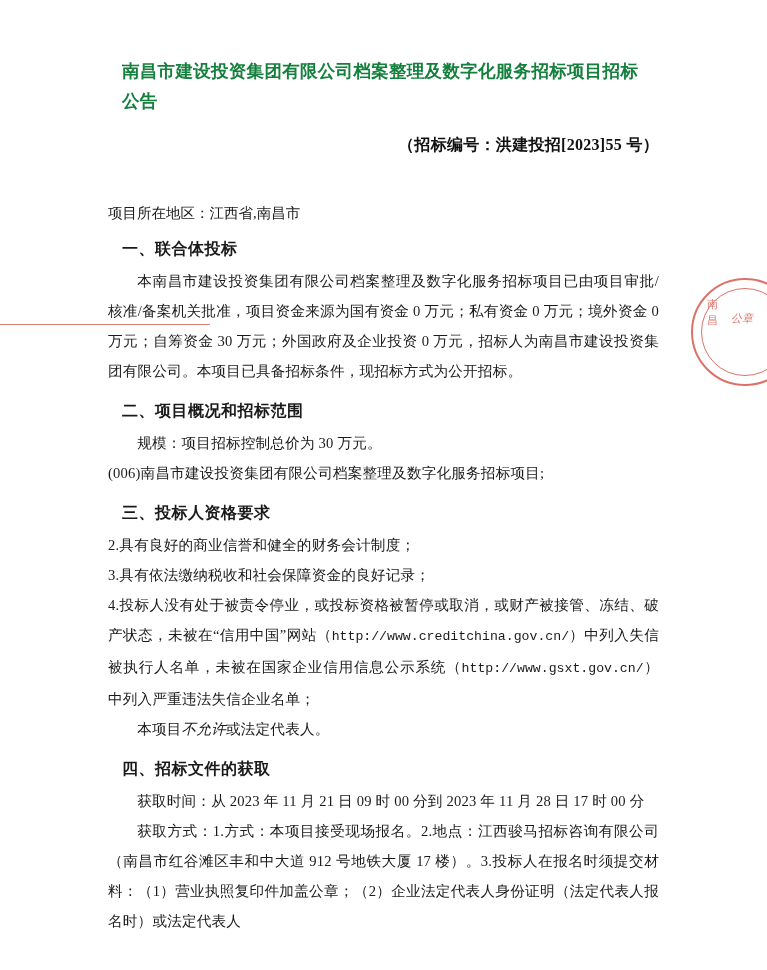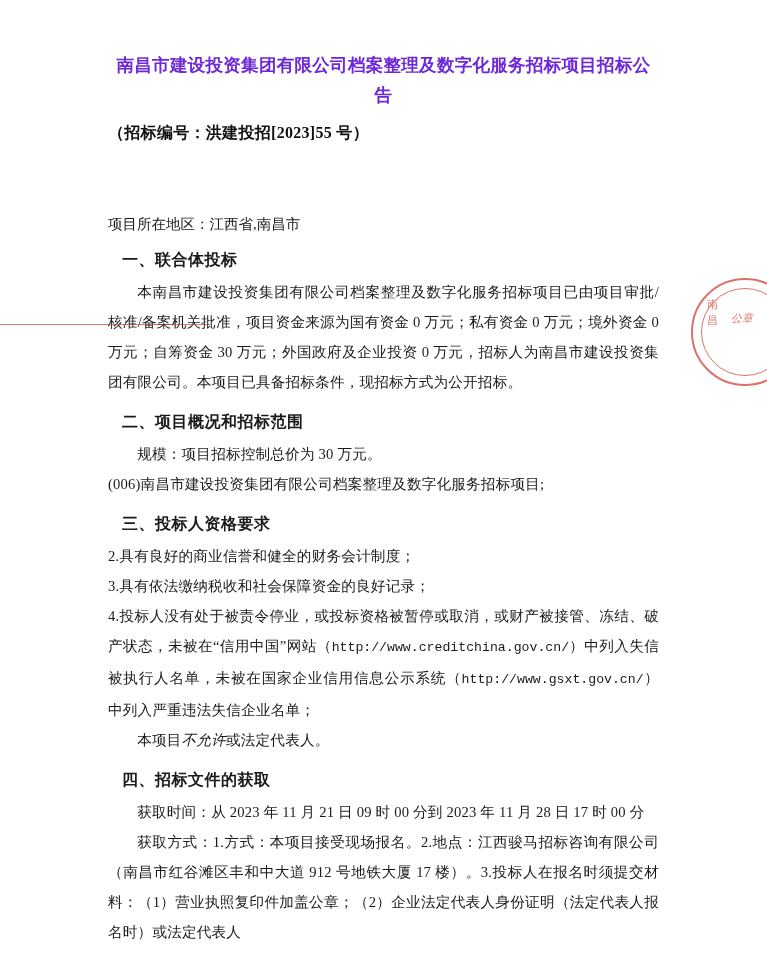--- a/index.html
+++ b/index.html
@@ -16,41 +16,40 @@
     position: relative;
   }
   .page {
     position: relative;
     width: 767px;
     height: 970px;
     box-sizing: border-box;
     padding: 42px 108px 0 108px;
   }
   .doc-title {
-    text-align: center;
     font-size: 17.5px;
     font-weight: bold;
     line-height: 30px;
     letter-spacing: 0.3px;
-    margin: 8px;
-    color: #6d28d9;
+    margin: 14px;
+    color: #15803d;
   }
   .doc-subtitle {
-    text-align: left;
+    text-align: right;
     font-size: 16px;
     font-weight: bold;
     line-height: 30px;
     letter-spacing: 0.3px;
     margin: 8px 0 0 0;
     color: #111;
   }
   .meta-line {
     font-size: 14.5px;
     line-height: 22px;
-    margin-top: 65px;
+    margin-top: 42px;
     margin-bottom: 4px;
   }
   h2.section {
     font-size: 16px;
     font-weight: bold;
     line-height: 30px;
     margin: 10px 0 2px 0;
     padding-left: 14px;
     letter-spacing: 0.5px;
   }

